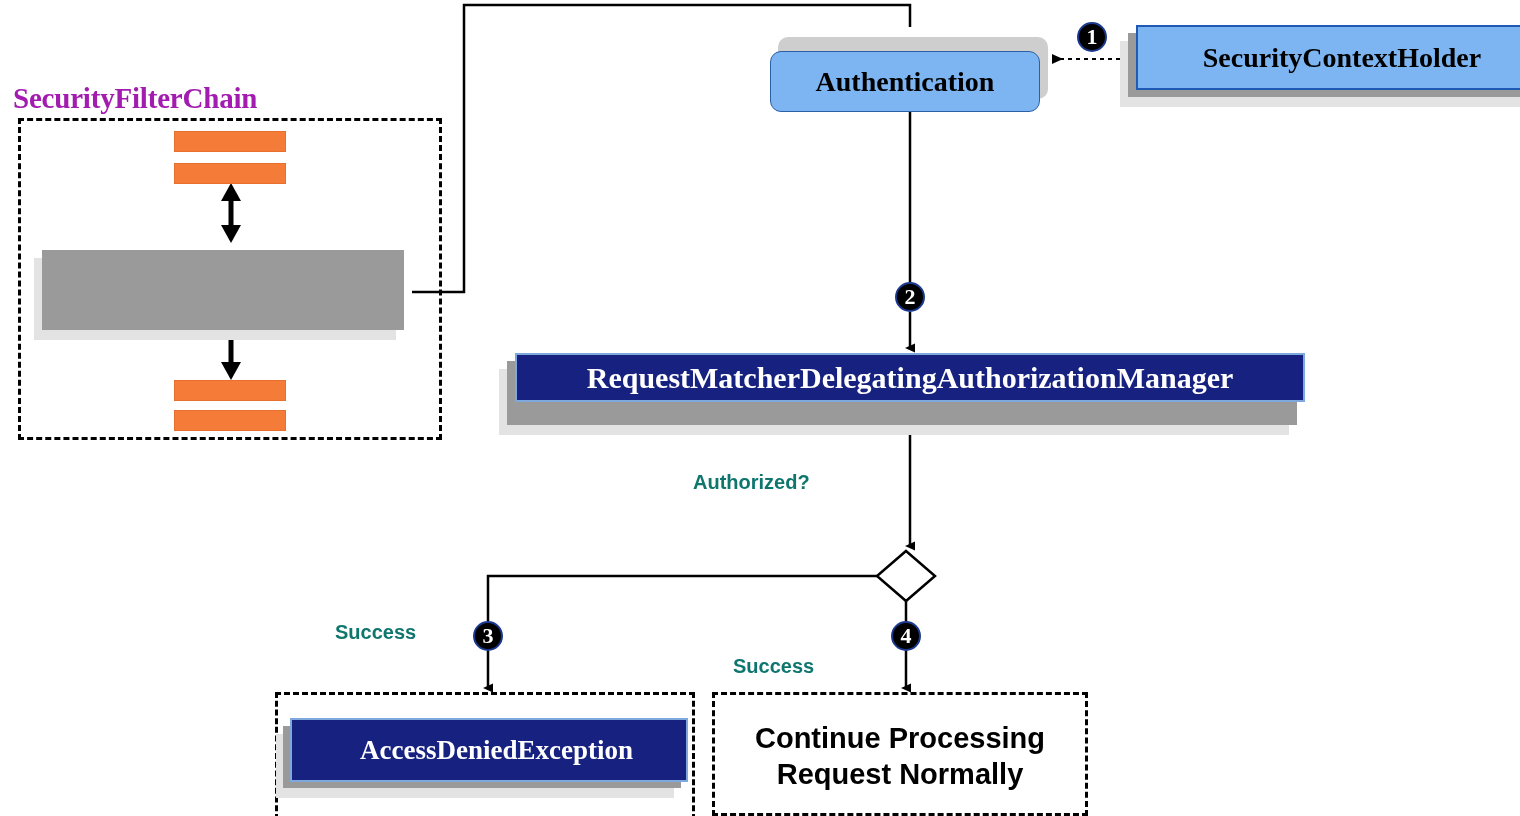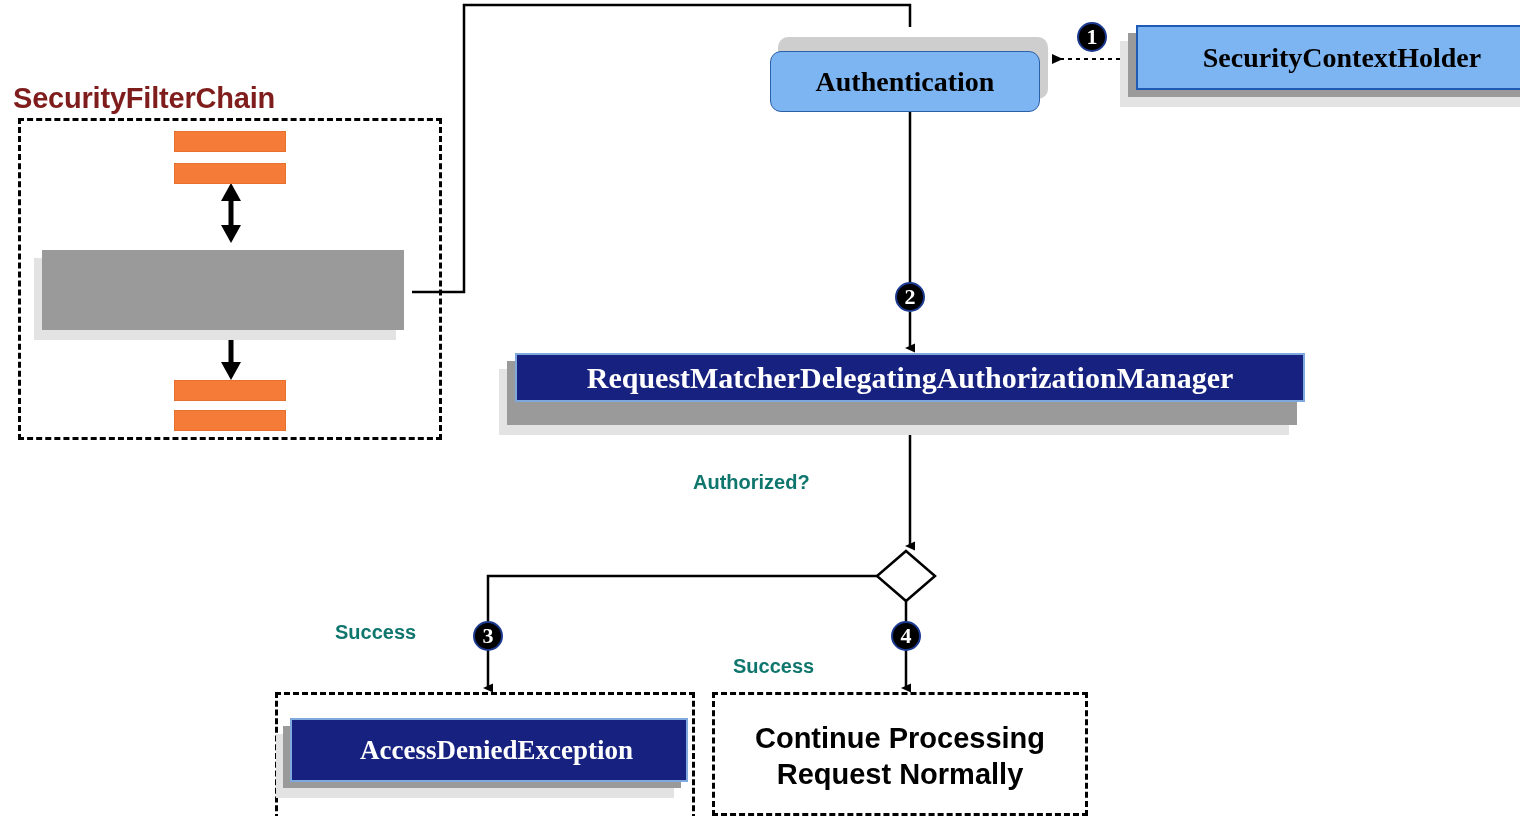--- a/index.html
+++ b/index.html
@@ -20,24 +20,24 @@
   .dashed-box {
     position: absolute;
     border: 3px dashed #000000;
     box-sizing: border-box;
     background: transparent;
   }
 
   
   .group-title {
     position: absolute;
-    font-family: Liberation Sans, sans-serif;
+    font-family: Liberation Serif, serif;
     font-weight: bold;
     font-size: 29px;
-    color: #7f1d1d;
+    color: #a21caf;
     white-space: nowrap;
     letter-spacing: -0.2px;
   }
 
   
   .orange-bar {
     position: absolute;
     background: #F47B38;
     border: 1px solid #E8702F;
     box-sizing: border-box;

